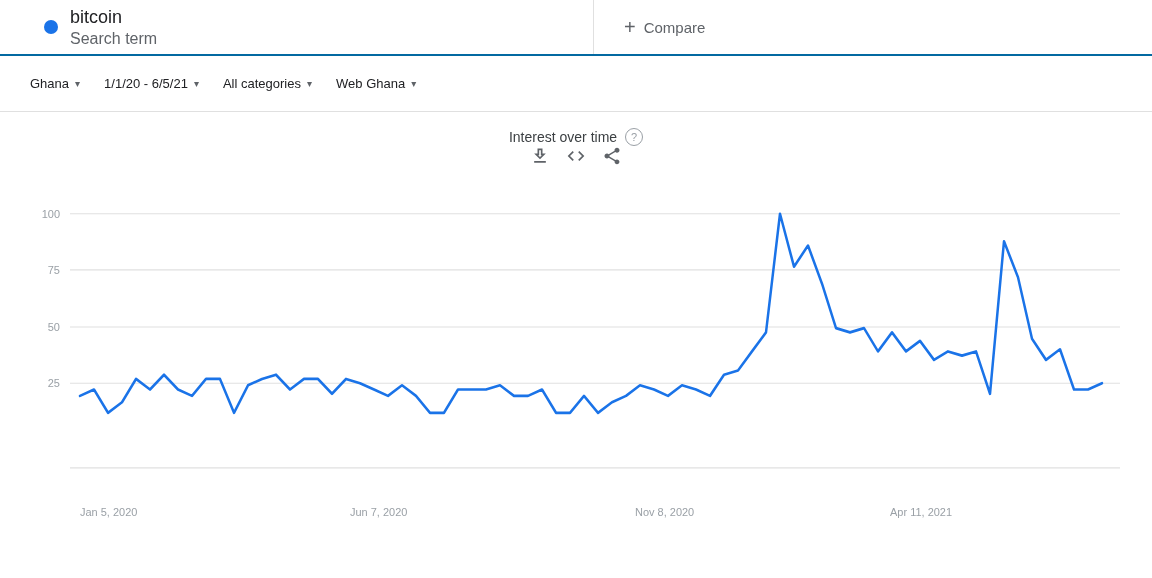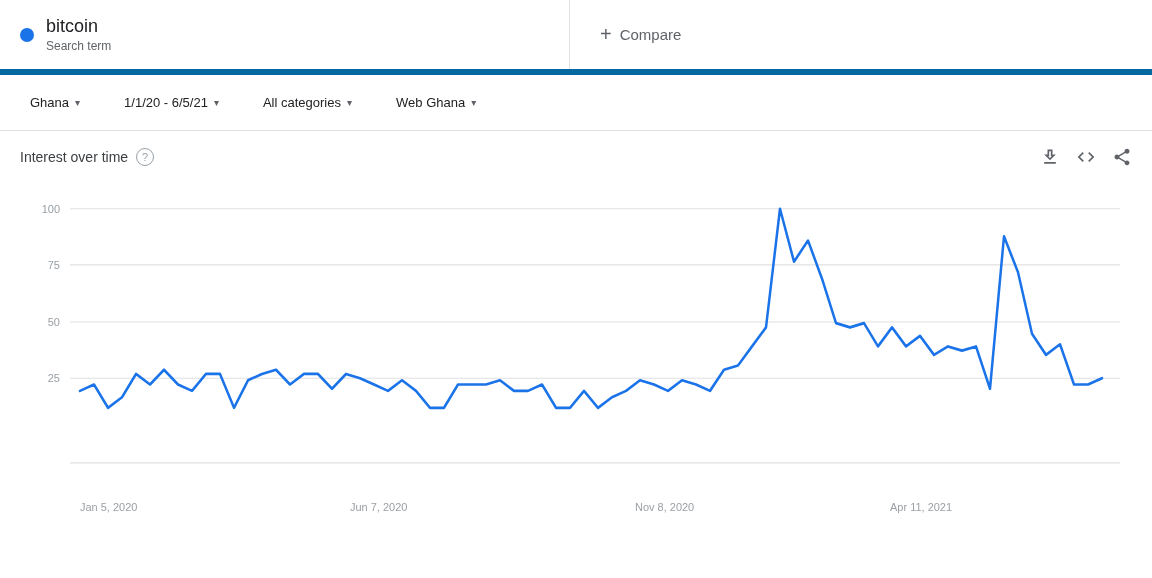--- a/index.html
+++ b/index.html
@@ -2,22 +2,23 @@
 <html><head>
   <meta charset="utf-8">
   <style>
     * { box-sizing: border-box; margin: 0; padding: 0; }
     body { font-family: 'Arial', sans-serif; background: #fff; color: #202124; font-size: 14px; width: 1152px; height: 578px; overflow: hidden; }
 
     
     .header {
       display: flex;
       align-items: stretch;
-      border-bottom: 6px solid #0369a1;
-      height: 75px;
+      border-bottom: 2px solid #0369a1;
+      height: 56px;
+      padding-left: 24px;
     }
     .search-term-block {
       display: flex;
       align-items: center;
       padding: 0 20px;
       flex: 0 0 570px;
       border-right: 1px solid #e0e0e0;
     }
     .blue-dot {
       width: 14px; height: 14px;
@@ -25,21 +26,21 @@
       border-radius: 50%;
       margin-right: 12px;
       flex-shrink: 0;
     }
     .search-term-text .term {
       font-size: 18px;
       font-weight: 500;
       color: #202124;
     }
     .search-term-text .label {
-      font-size: 12px;
+      font-size: 16px;
       color: #5f6368;
       margin-top: 2px;
     }
     .compare-block {
       display: flex;
       align-items: center;
       padding: 0 30px;
       flex: 1;
     }
     .compare-btn {
@@ -57,21 +58,21 @@
       color: #5f6368;
     }
 
     
     .filters-bar {
       display: flex;
       align-items: center;
       padding: 0 20px;
       height: 56px;
       border-bottom: 1px solid #e0e0e0;
-      gap: 24px;
+      gap: 4px;
     }
     .filter-dropdown {
       display: flex;
       align-items: center;
       gap: 6px;
       padding: 6px 10px;
       cursor: pointer;
       border-radius: 4px;
       font-size: 13px;
       color: #202124;
@@ -85,21 +86,22 @@
 
     
     .chart-section {
       padding: 16px 20px 0 20px;
       background: #fff;
     }
     .chart-header {
       display: flex;
       align-items: center;
       justify-content: space-between;
-      margin-bottom: 10px;
+      margin-bottom: 16px;
+      flex-direction: column;
     }
     .chart-title-group {
       display: flex;
       align-items: center;
       gap: 8px;
     }
     .chart-title {
       font-size: 14px;
       color: #3c4043;
       font-weight: 400;

